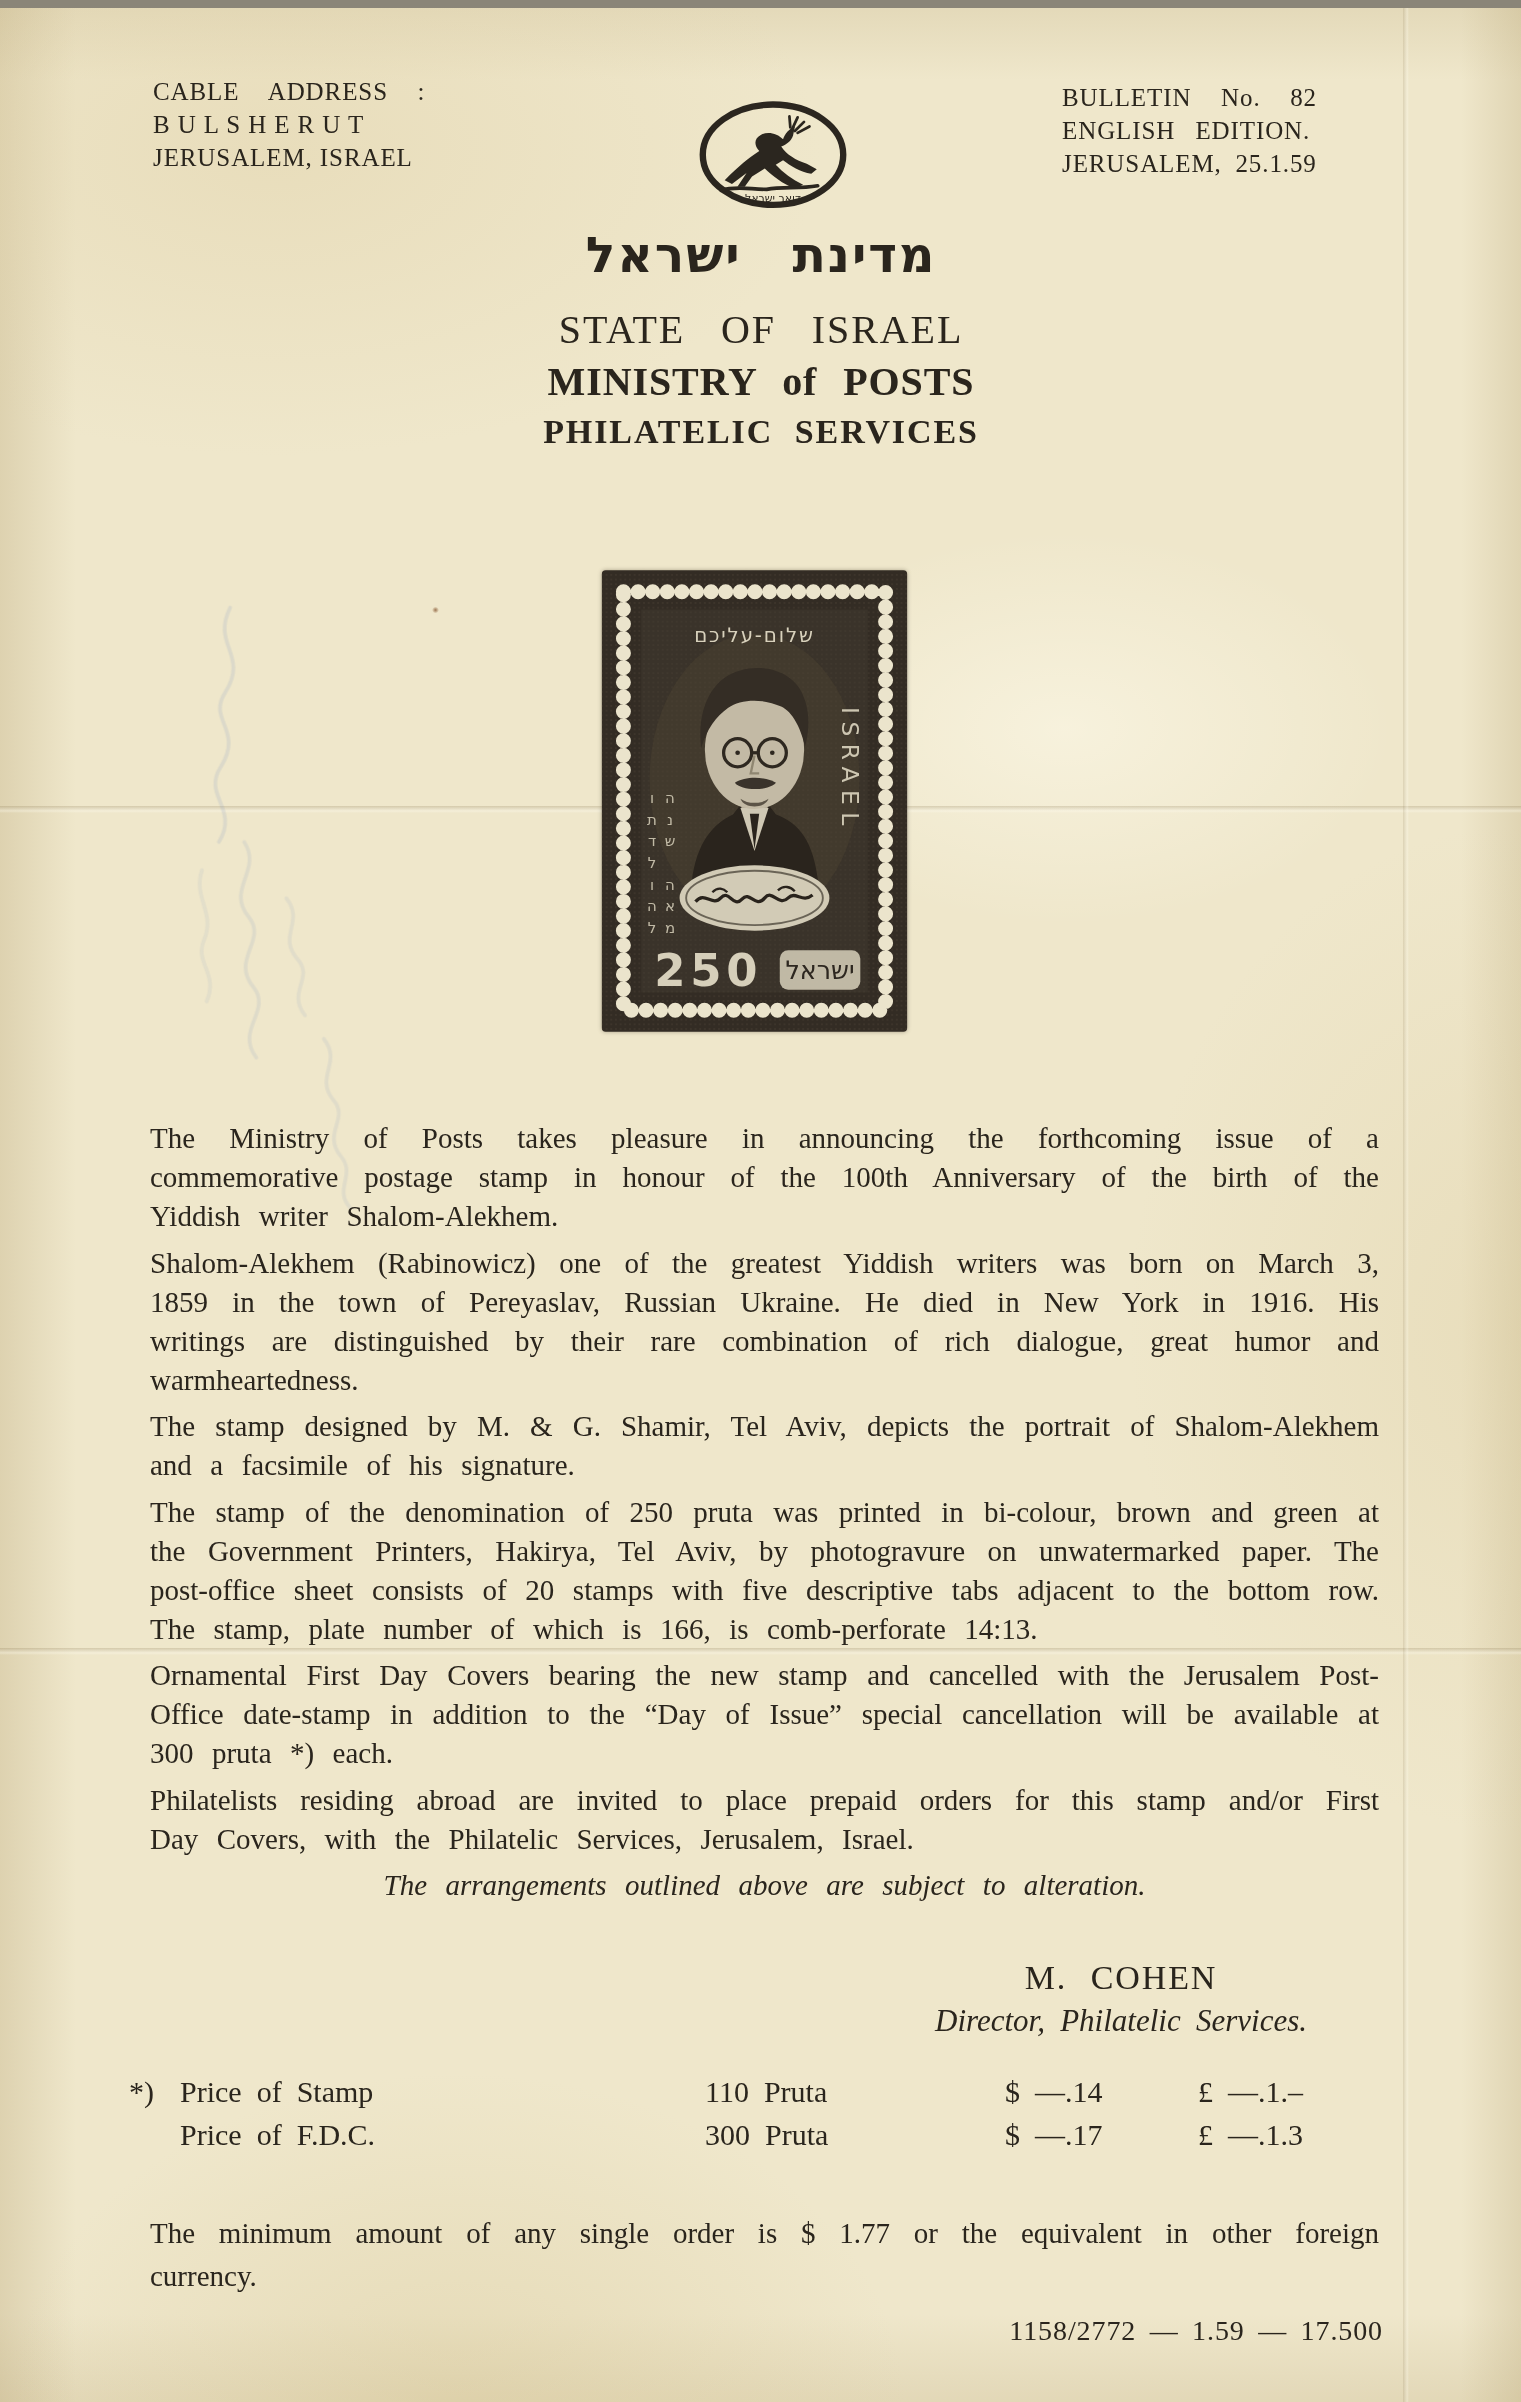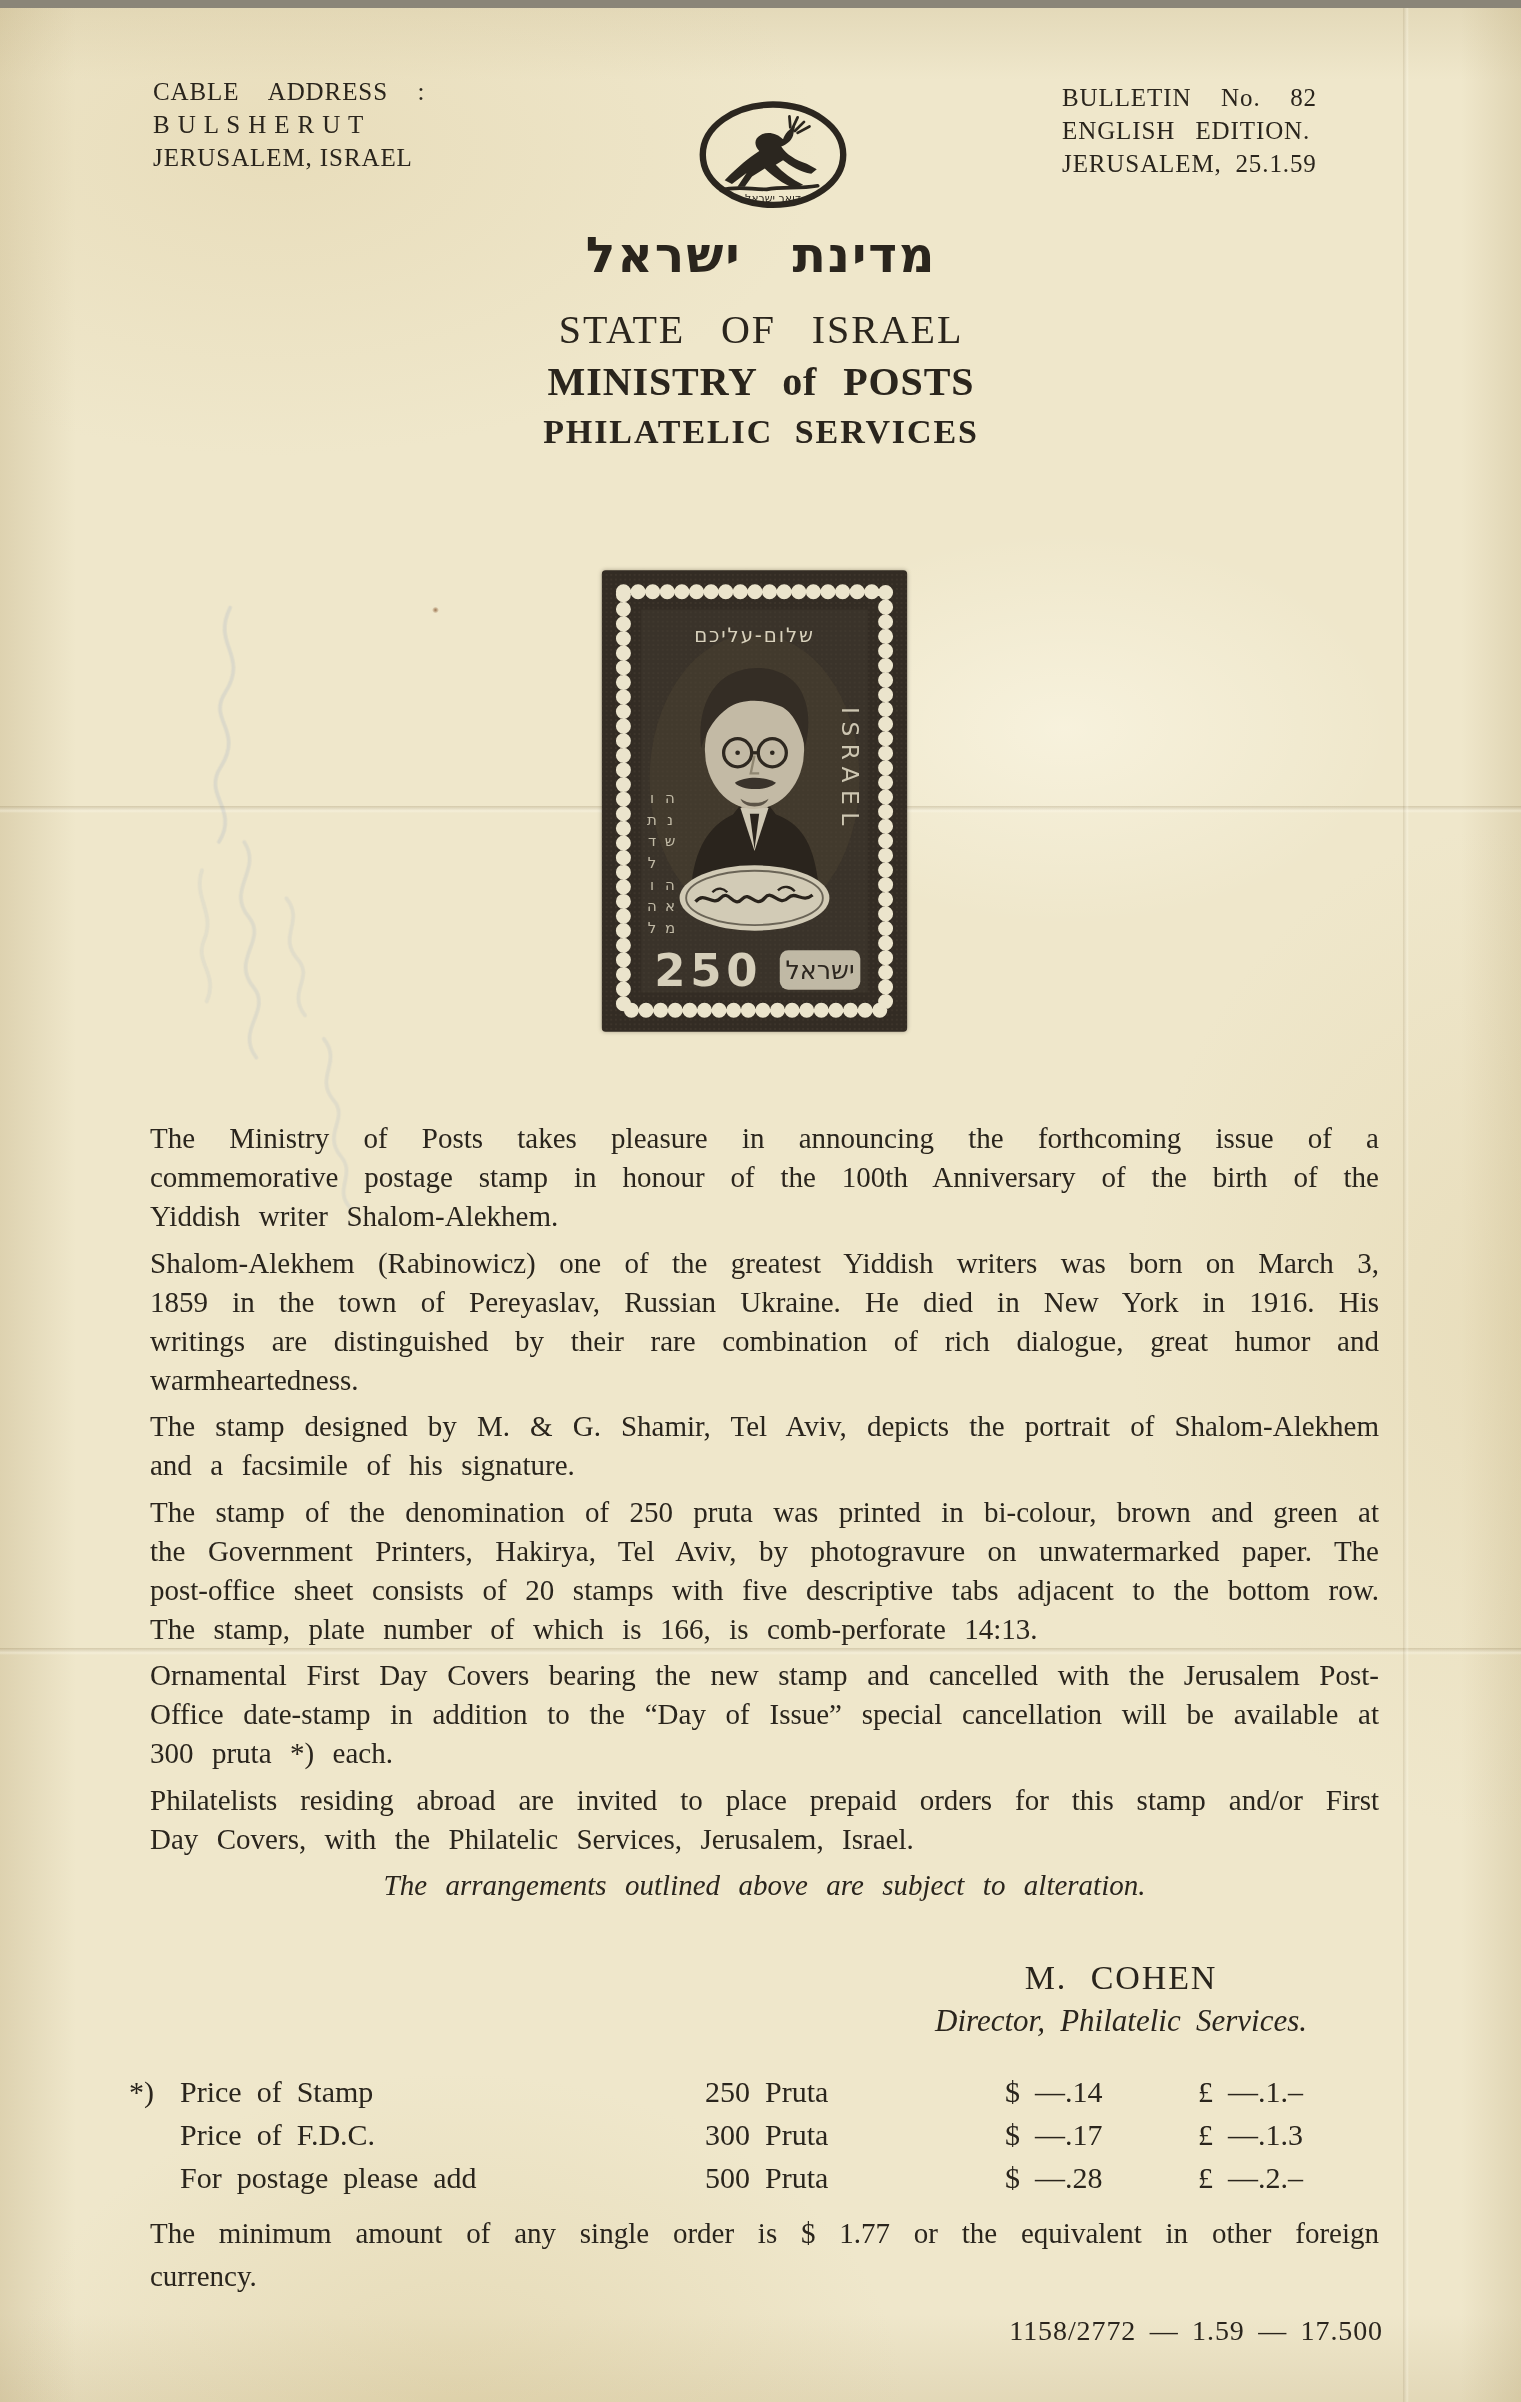--- a/index.html
+++ b/index.html
@@ -212,38 +212,31 @@
 
   <div class="signature">
     <div class="sig-name">M. COHEN</div>
     <div class="sig-title">Director, Philatelic Services.</div>
   </div>
 
   <div class="price-table">
     <div class="price-row">
       <span>*)</span>
       <span>Price of Stamp</span>
-      <span>250 Pruta</span>
+      <span>110 Pruta</span>
       <span>$ —.14</span>
       <span>£ —.1.–</span>
     </div>
     <div class="price-row">
       <span></span>
       <span>Price of F.D.C.</span>
       <span>300 Pruta</span>
       <span>$ —.17</span>
       <span>£ —.1.3</span>
     </div>
-    <div class="price-row">
-      <span></span>
-      <span>For postage please add</span>
-      <span>500 Pruta</span>
-      <span>$ —.28</span>
-      <span>£ —.2.–</span>
-    </div>
   </div>
 
   <div class="closing">The minimum amount of any single order is $ 1.77 or the equivalent in other foreign currency.</div>
 
   <div class="imprint">1158/2772 — 1.59 — 17.500</div>
 
 </div>
 
 
 </body></html>

